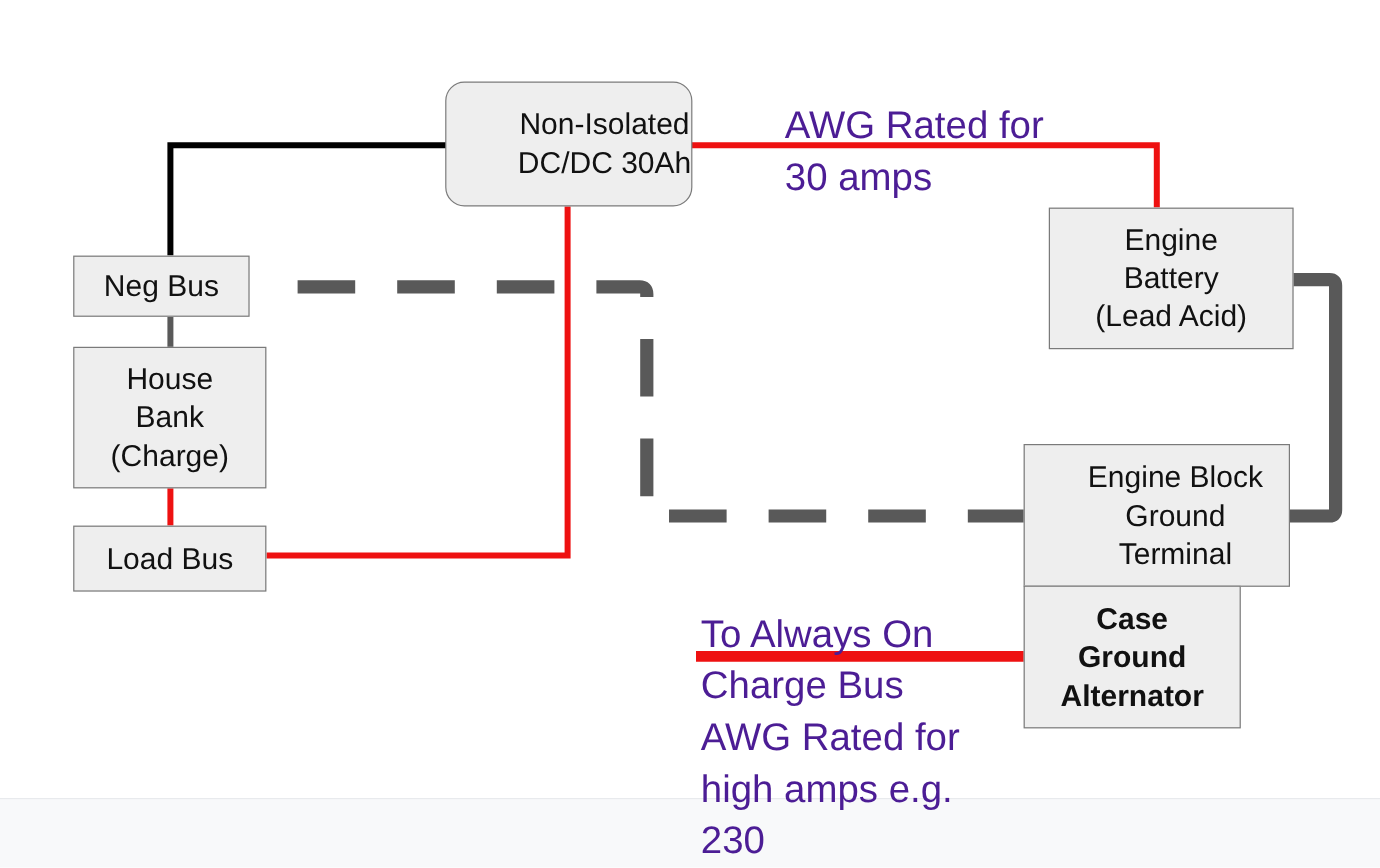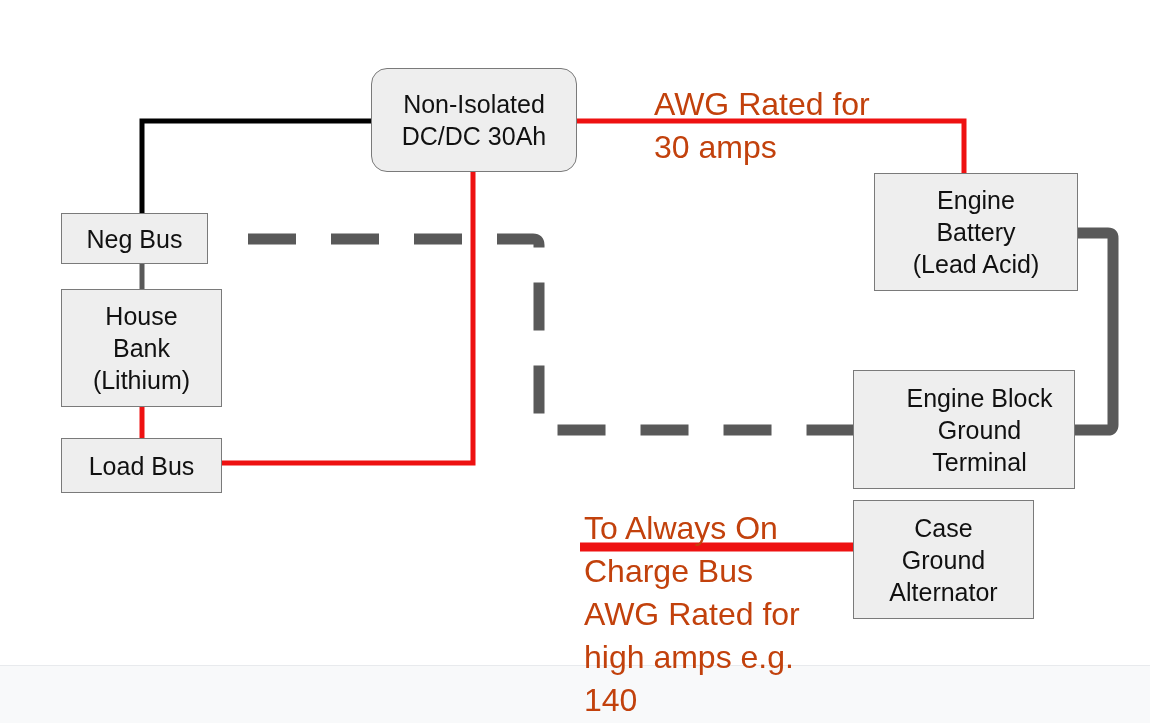--- a/index.html
+++ b/index.html
@@ -13,23 +13,23 @@
     background: #f8f9fa; border-top: 1px solid #e8eaed;
   }
   svg.wires { position: absolute; left: 0; top: 0; width: 1150px; height: 723px; }
   .node {
     position: absolute; box-sizing: border-box;
     background: #eeeeee; border: 1.5px solid #7a7a7a;
     display: flex; align-items: center; justify-content: center;
     text-align: center; color: #111;
     font-size: 25px; line-height: 32px; white-space: pre-line;
   }
-  .node.rounded { border-radius: 16px; }
+  .node.rounded { border-radius: 16px; justify-content: flex-end; }
   .note {
-    position: absolute; color: #c2410c; font-size: 32px; line-height: 43px;
+    position: absolute; color: #4c1d95; font-size: 32px; line-height: 43px;
     white-space: pre-line;
   }
 </style>
 </head>
 <body>
 
 <div class="footer-band"></div>
 
 <svg class="wires" viewBox="0 0 1150 723">
 
@@ -61,39 +61,39 @@
 (Lead Acid)</span>
 </div>
 
 <div class="node" style="left:61px;top:213px;width:147px;height:51px;">
   <span>Neg Bus</span>
 </div>
 
 <div class="node" style="left:61px;top:289px;width:161px;height:118px;">
   <span>House
 Bank
-(Lithium)</span>
+(Charge)</span>
 </div>
 
 <div class="node" style="left:61px;top:438px;width:161px;height:55px;">
   <span>Load Bus</span>
 </div>
 
 <div class="node" style="left:853px;top:370px;width:222px;height:119px;padding-left:31px;">
   <span>Engine Block
 Ground
 Terminal</span>
 </div>
 
-<div class="node" style="left:853px;top:500px;width:181px;height:119px;">
+<div class="node" style="left:853px;top:488px;width:181px;height:119px;font-weight:bold;">
   <span>Case
 Ground
 Alternator</span>
 </div>
 
 <div class="note" style="left:654px;top:83px;">AWG Rated for
 30 amps</div>
 
 <div class="note" style="left:584px;top:507px;">To Always On
 Charge Bus
 AWG Rated for
 high amps e.g.
-140</div>
+230</div>
 
 </body></html>

